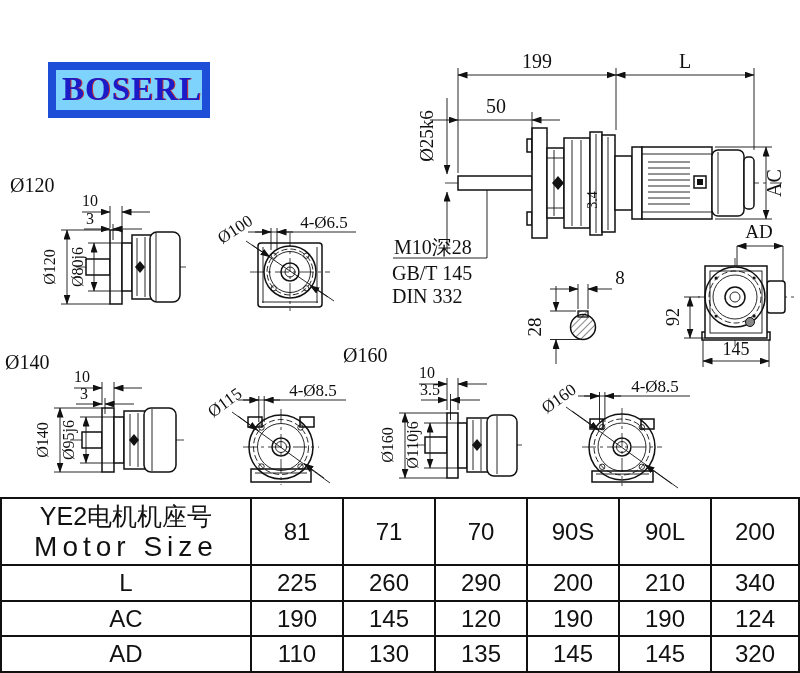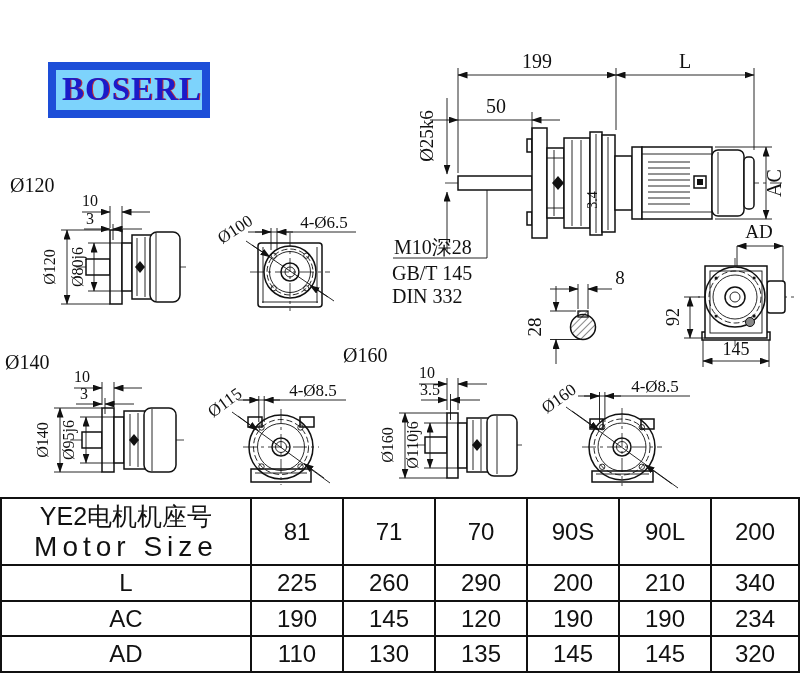--- a/index.html
+++ b/index.html
@@ -377,21 +377,21 @@
       <td>210</td>
       <td>340</td>
     </tr>
     <tr class="drow">
       <td>AC</td>
       <td>190</td>
       <td>145</td>
       <td>120</td>
       <td>190</td>
       <td>190</td>
-      <td>234</td>
+      <td>124</td>
     </tr>
     <tr class="drow">
       <td>AD</td>
       <td>110</td>
       <td>130</td>
       <td>135</td>
       <td>145</td>
       <td>145</td>
       <td>320</td>
     </tr>

